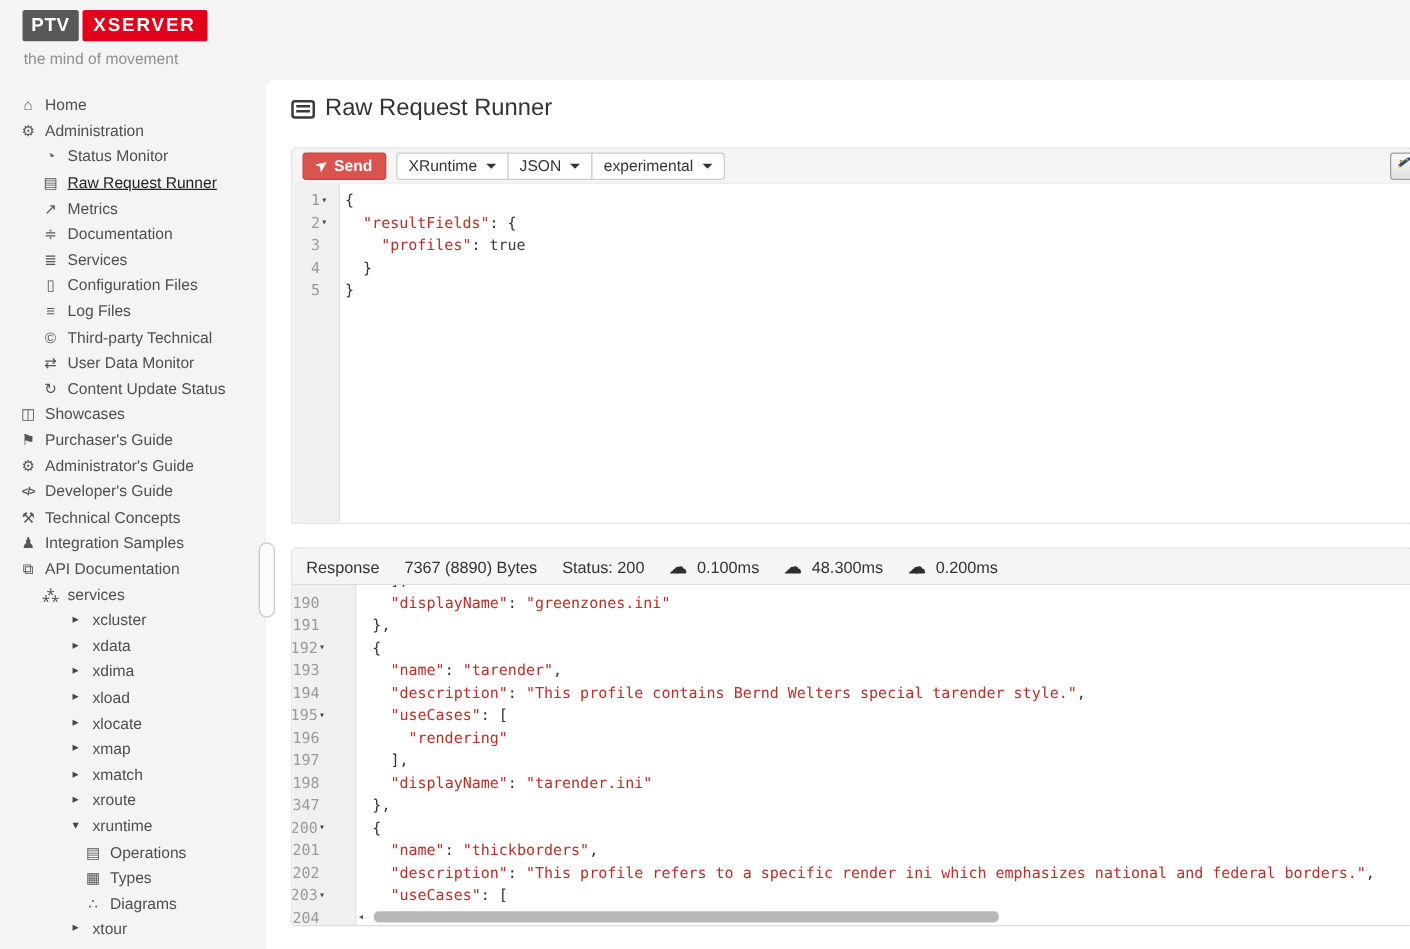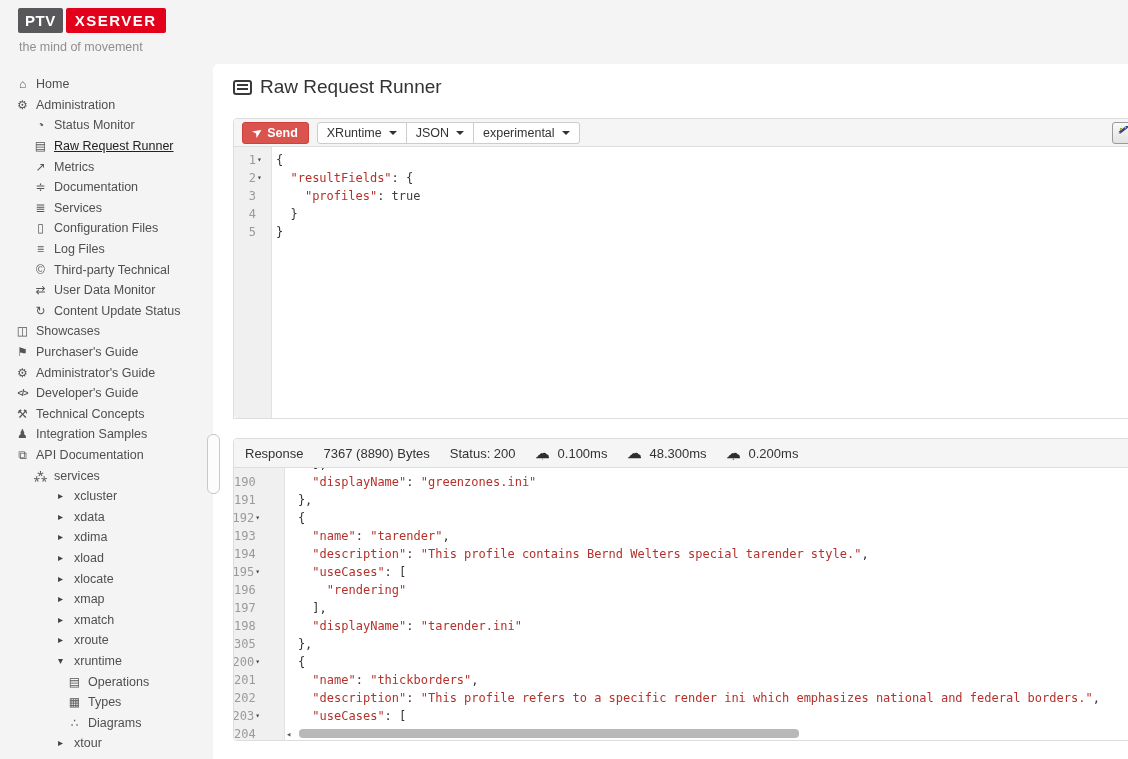--- a/index.html
+++ b/index.html
@@ -305,21 +305,21 @@
           <div class="code-row"><span class="gut"><span class="lnum"></span><span class="fold"></span></span><span class="code"><span class="tok-p">      ],</span></span></div>
           <div class="code-row"><span class="gut"><span class="lnum">190</span><span class="fold"></span></span><span class="code"><span class="tok-p">      </span><span class="tok-s">"displayName"</span><span class="tok-p">: </span><span class="tok-s">"greenzones.ini"</span></span></div>
           <div class="code-row"><span class="gut"><span class="lnum">191</span><span class="fold"></span></span><span class="code"><span class="tok-p">    },</span></span></div>
           <div class="code-row"><span class="gut"><span class="lnum">192</span><span class="fold">▾</span></span><span class="code"><span class="tok-p">    {</span></span></div>
           <div class="code-row"><span class="gut"><span class="lnum">193</span><span class="fold"></span></span><span class="code"><span class="tok-p">      </span><span class="tok-s">"name"</span><span class="tok-p">: </span><span class="tok-s">"tarender"</span><span class="tok-p">,</span></span></div>
           <div class="code-row"><span class="gut"><span class="lnum">194</span><span class="fold"></span></span><span class="code"><span class="tok-p">      </span><span class="tok-s">"description"</span><span class="tok-p">: </span><span class="tok-s">"This profile contains Bernd Welters special tarender style."</span><span class="tok-p">,</span></span></div>
           <div class="code-row"><span class="gut"><span class="lnum">195</span><span class="fold">▾</span></span><span class="code"><span class="tok-p">      </span><span class="tok-s">"useCases"</span><span class="tok-p">: [</span></span></div>
           <div class="code-row"><span class="gut"><span class="lnum">196</span><span class="fold"></span></span><span class="code"><span class="tok-p">        </span><span class="tok-s">"rendering"</span></span></div>
           <div class="code-row"><span class="gut"><span class="lnum">197</span><span class="fold"></span></span><span class="code"><span class="tok-p">      ],</span></span></div>
           <div class="code-row"><span class="gut"><span class="lnum">198</span><span class="fold"></span></span><span class="code"><span class="tok-p">      </span><span class="tok-s">"displayName"</span><span class="tok-p">: </span><span class="tok-s">"tarender.ini"</span></span></div>
-          <div class="code-row"><span class="gut"><span class="lnum">305</span><span class="fold"></span></span><span class="code"><span class="tok-p">    },</span></span></div>
+          <div class="code-row"><span class="gut"><span class="lnum">347</span><span class="fold"></span></span><span class="code"><span class="tok-p">    },</span></span></div>
           <div class="code-row"><span class="gut"><span class="lnum">200</span><span class="fold">▾</span></span><span class="code"><span class="tok-p">    {</span></span></div>
           <div class="code-row"><span class="gut"><span class="lnum">201</span><span class="fold"></span></span><span class="code"><span class="tok-p">      </span><span class="tok-s">"name"</span><span class="tok-p">: </span><span class="tok-s">"thickborders"</span><span class="tok-p">,</span></span></div>
           <div class="code-row"><span class="gut"><span class="lnum">202</span><span class="fold"></span></span><span class="code"><span class="tok-p">      </span><span class="tok-s">"description"</span><span class="tok-p">: </span><span class="tok-s">"This profile refers to a specific render ini which emphasizes national and federal borders."</span><span class="tok-p">,</span></span></div>
           <div class="code-row"><span class="gut"><span class="lnum">203</span><span class="fold">▾</span></span><span class="code"><span class="tok-p">      </span><span class="tok-s">"useCases"</span><span class="tok-p">: [</span></span></div>
           <div class="code-row"><span class="gut"><span class="lnum">204</span><span class="fold"></span></span><span class="code"></span></div>
         </div>
       <div class="h-scroll">
         <span class="h-arrow">◂</span>
         <div class="h-thumb"></div>
       </div>

